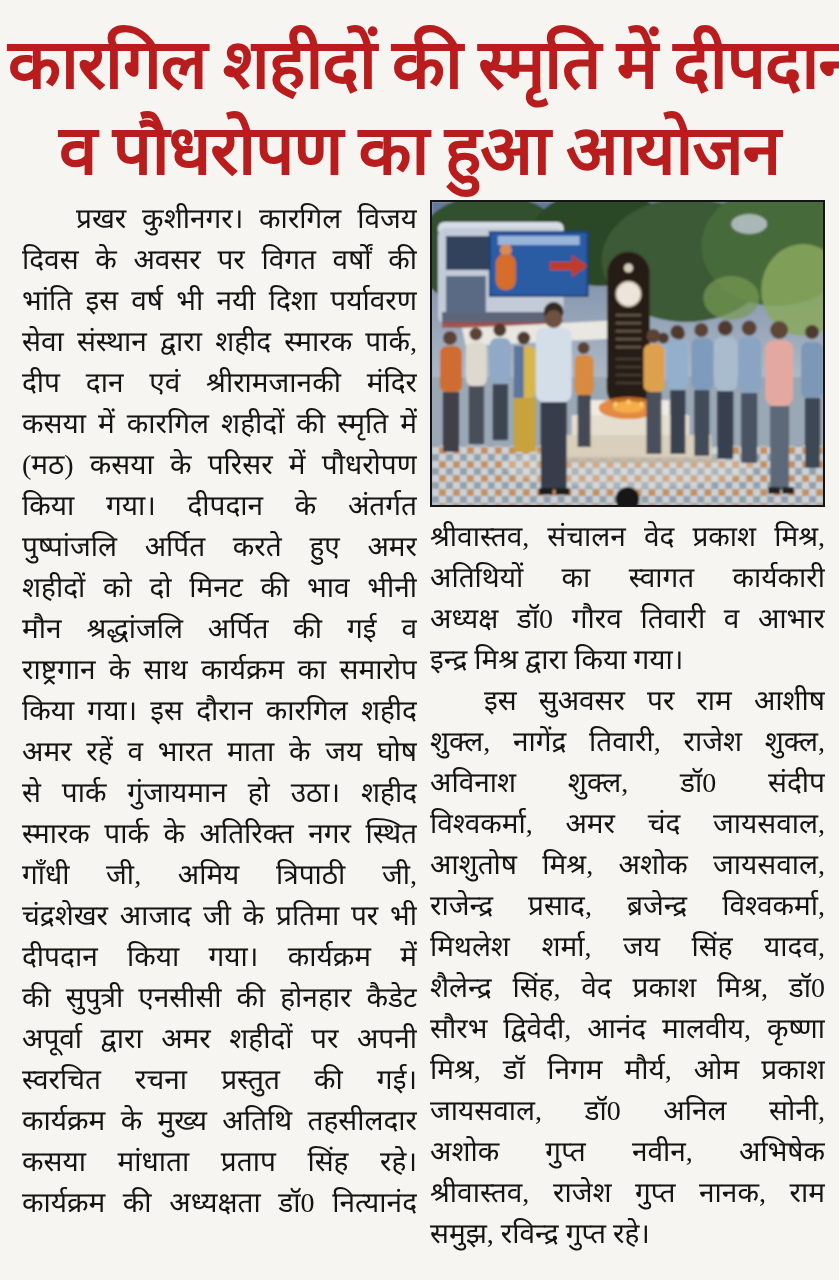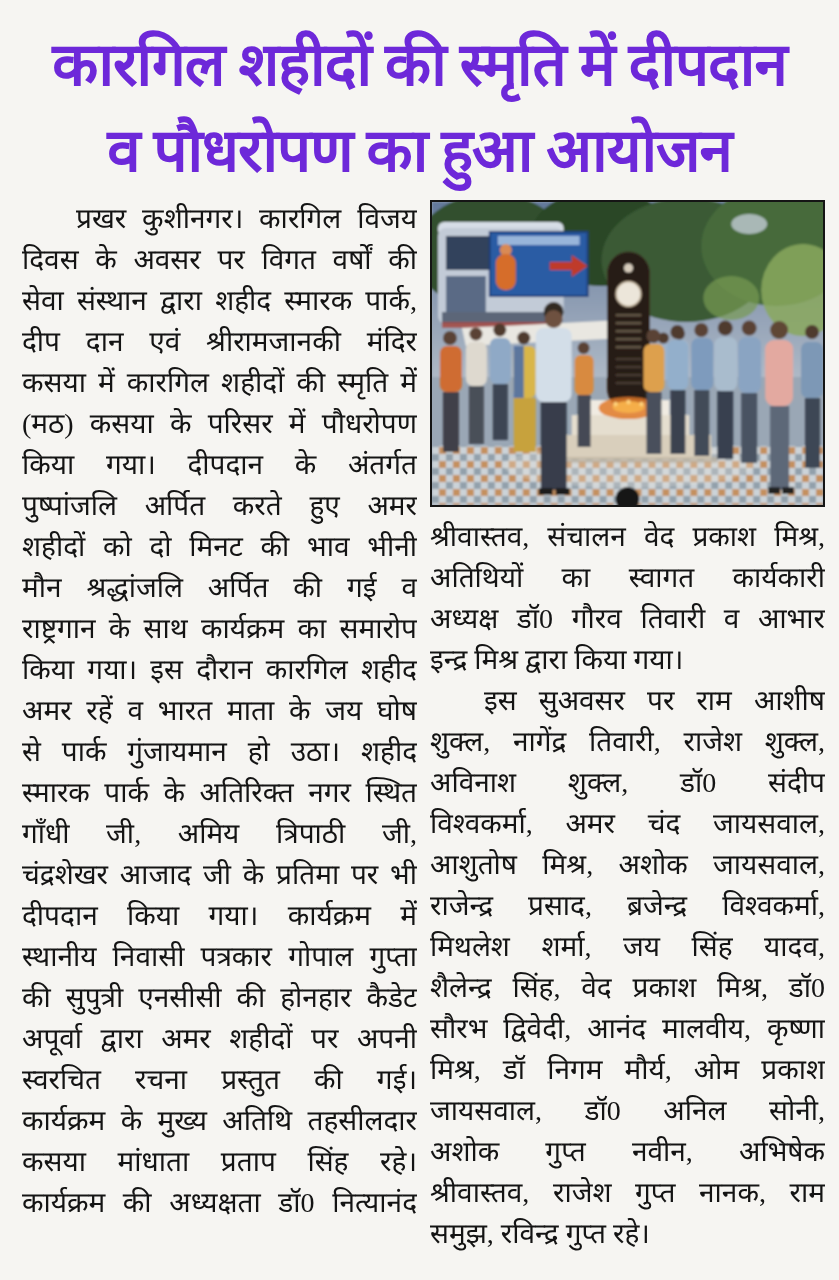--- a/index.html
+++ b/index.html
@@ -3,22 +3,22 @@
 <meta charset="utf-8">
 <style>
   html,body{margin:0;padding:0;}
   body{
     width:839px;height:1280px;overflow:hidden;position:relative;
     background:#f6f5f2;color:#161616;
     font-family:"Liberation Serif","DejaVu Serif",serif;
   }
   .paper{width:839px;height:1280px;position:relative;}
   .headline{
-    margin:22px 8px 0;text-align:center;font-weight:bold;color:#6d28d9;
-    font-size:60px;line-height:86px;letter-spacing:-1px;
+    margin:22px 8px 0;text-align:center;font-weight:bold;color:#b91c1c;
+    font-size:69px;line-height:86px;letter-spacing:-1px;
   }
   .headline .hline{display:block;white-space:nowrap;}
   .columns{display:flex;gap:13px;padding:0 14px 0 22px;margin-top:4px;}
   .col{width:50%;font-size:28px;line-height:41px;color:#141414;}
   .line{height:41px;overflow:hidden;text-align:justify;text-align-last:justify;}
   .line.noj{text-align:center;text-align-last:left;}
   .line.indent{text-indent:54px;}
   .photo-frame{
     border:2px solid #151515;height:303px;margin:2px 0 9px;
     background:#9aa7b5;position:relative;overflow:hidden;
@@ -33,37 +33,37 @@
   <h1 class="headline">
     <span class="hline" style="">कारगिल शहीदों की स्मृति में दीपदान</span>
     <span class="hline" style="">व पौधरोपण का हुआ आयोजन</span>
   </h1>
 
   <div class="columns">
 
     <div class="col" id="col-left">
         <div class="line indent" style="">प्रखर कुशीनगर। कारगिल विजय</div>
         <div class="line" style="">दिवस के अवसर पर विगत वर्षों की</div>
+        <div class="line" style="">भांति इस वर्ष भी नयी दिशा पर्यावरण</div>
         <div class="line" style="">सेवा संस्थान द्वारा शहीद स्मारक पार्क,</div>
         <div class="line" style="">दीप दान एवं श्रीरामजानकी मंदिर</div>
         <div class="line" style="">कसया में कारगिल शहीदों की स्मृति में</div>
         <div class="line" style="">(मठ) कसया के परिसर में पौधरोपण</div>
         <div class="line" style="">किया गया। दीपदान के अंतर्गत</div>
         <div class="line" style="">पुष्पांजलि अर्पित करते हुए अमर</div>
         <div class="line" style="">शहीदों को दो मिनट की भाव भीनी</div>
         <div class="line" style="">मौन श्रद्धांजलि अर्पित की गई व</div>
         <div class="line" style="">राष्ट्रगान के साथ कार्यक्रम का समारोप</div>
         <div class="line" style="">किया गया। इस दौरान कारगिल शहीद</div>
         <div class="line" style="">अमर रहें व भारत माता के जय घोष</div>
         <div class="line" style="">से पार्क गुंजायमान हो उठा। शहीद</div>
         <div class="line" style="">स्मारक पार्क के अतिरिक्त नगर स्थित</div>
         <div class="line" style="">गाँधी जी, अमिय त्रिपाठी जी,</div>
         <div class="line" style="">चंद्रशेखर आजाद जी के प्रतिमा पर भी</div>
         <div class="line" style="">दीपदान किया गया। कार्यक्रम में</div>
-        <div class="line" style="">स्थानीय निवासी पत्रकार गोपाल गुप्ता</div>
         <div class="line" style="">की सुपुत्री एनसीसी की होनहार कैडेट</div>
         <div class="line" style="">अपूर्वा द्वारा अमर शहीदों पर अपनी</div>
         <div class="line" style="">स्वरचित रचना प्रस्तुत की गई।</div>
         <div class="line" style="">कार्यक्रम के मुख्य अतिथि तहसीलदार</div>
         <div class="line" style="">कसया मांधाता प्रताप सिंह रहे।</div>
         <div class="line" style="">कार्यक्रम की अध्यक्षता डॉ0 नित्यानंद</div>
       </div>
 
     <div class="col">
       <div class="photo-frame" role="img" aria-label="शहीद स्मारक स्तंभ के चारों ओर दीपदान के समय खड़े लोग">

